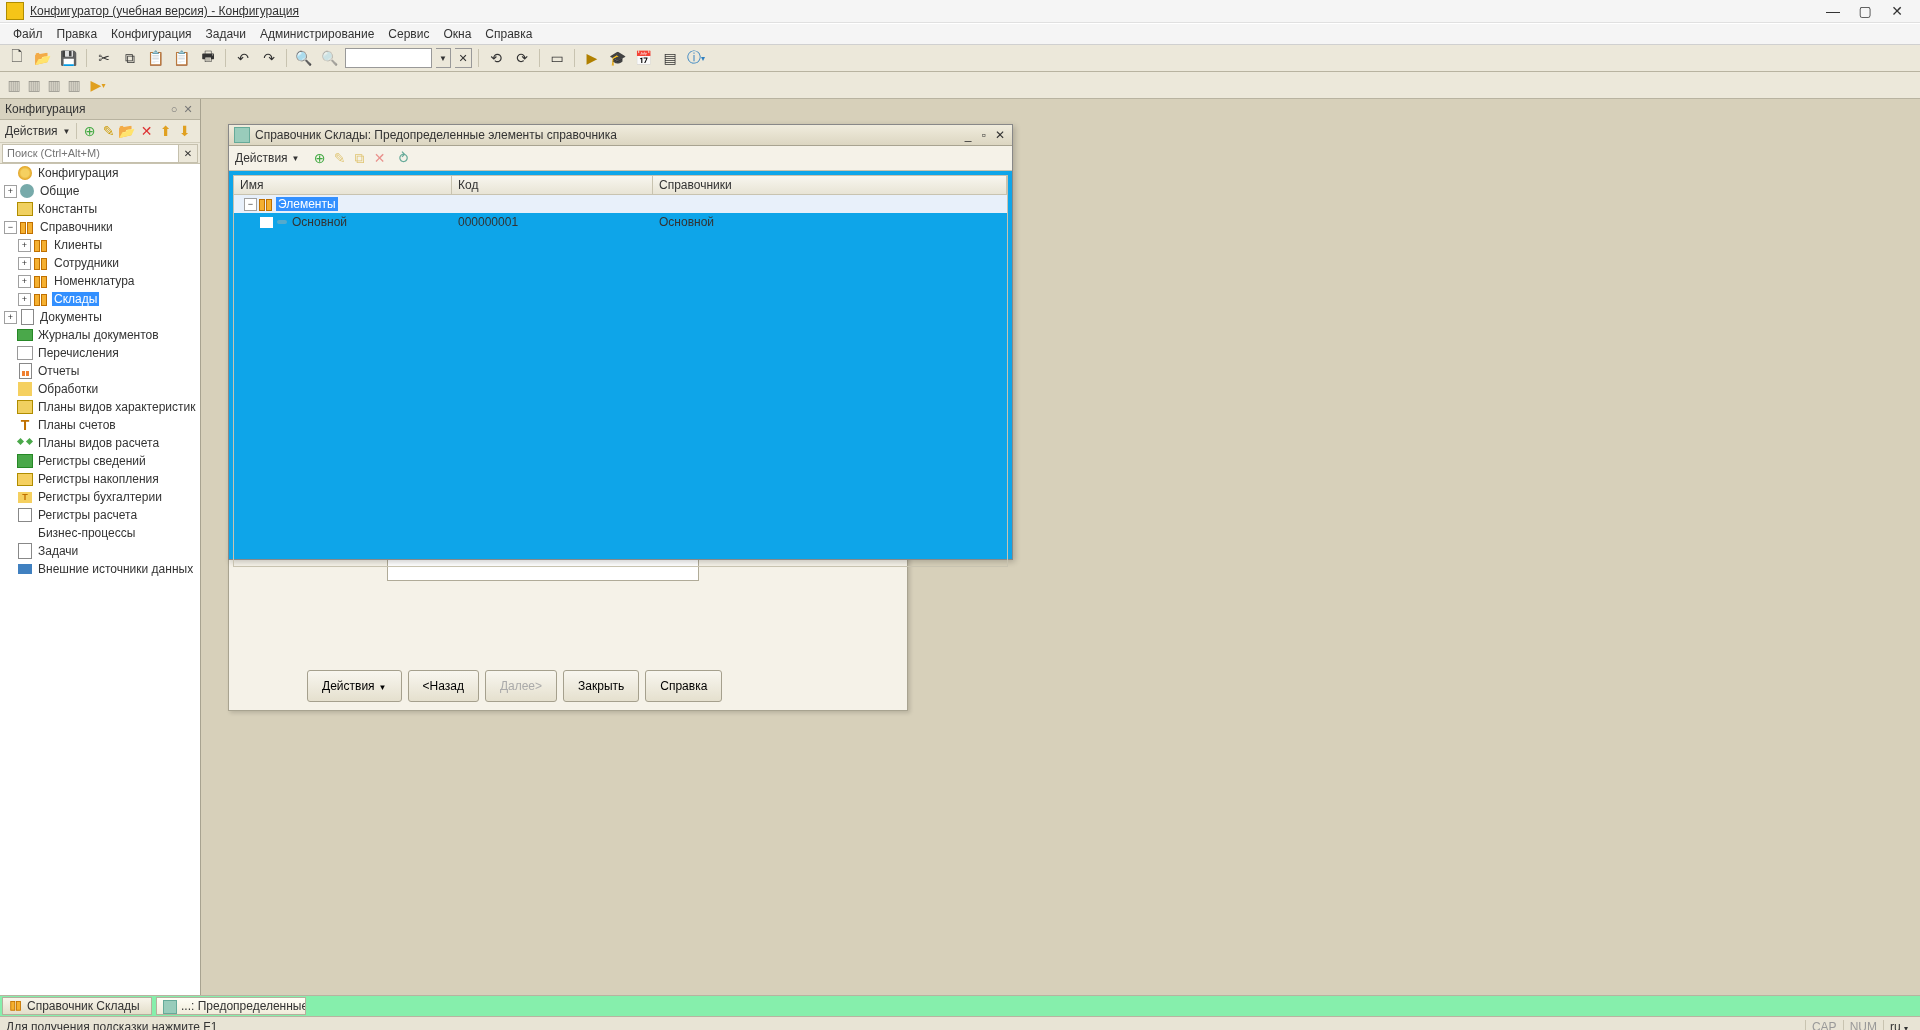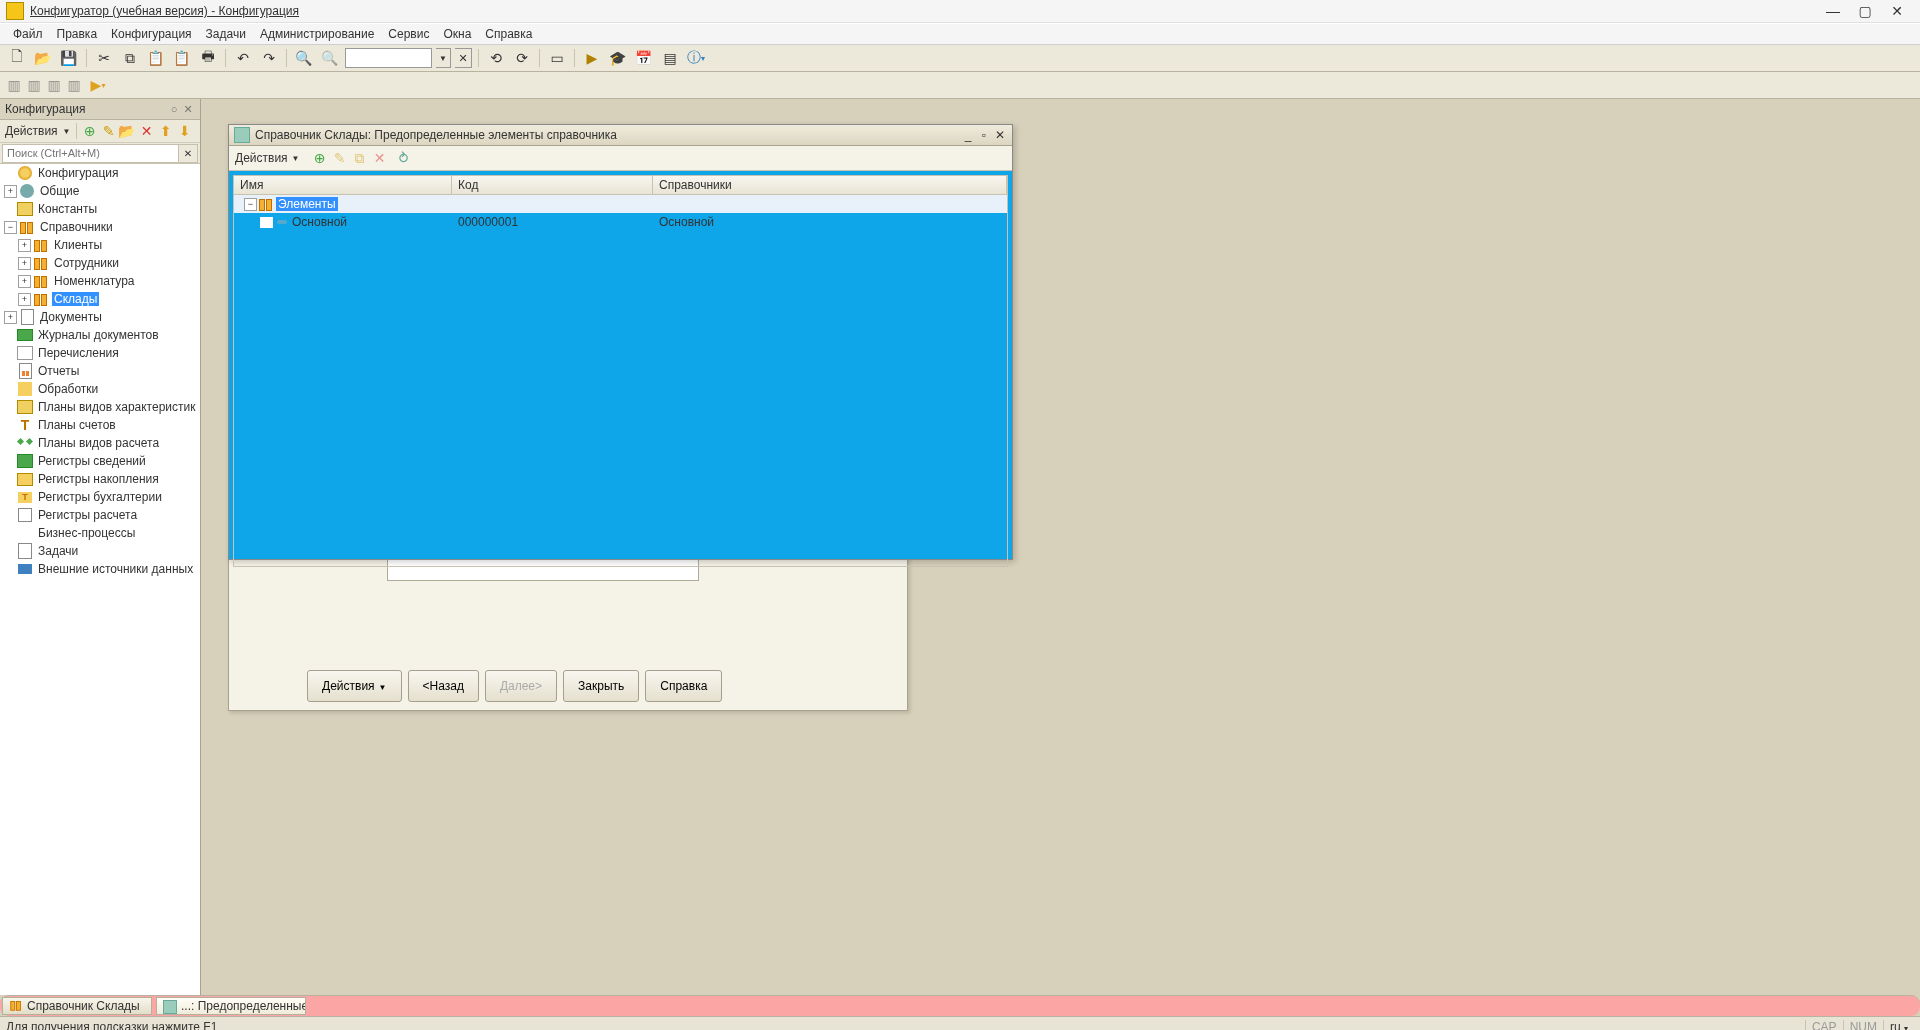--- a/index.html
+++ b/index.html
@@ -360,27 +360,26 @@
   display: flex;
   flex-direction: column;
   height: calc(100% - 20px - 24px);
   margin: 4px;
   border: 1px solid #c8c3b0;
 }
 
 
 .taskbar {
   height: 20px;
-  background: #fca5a5;
+  background: #86efac;
   display: flex;
   align-items: center;
   padding: 0 2px;
   border-top: 1px solid #b8b3a0;
   gap: 4px;
-  border-radius: 9px;
 }
 .taskbar .task-item {
   height: 18px;
   background: linear-gradient(#f8f5eb, #e3deca);
   border: 1px solid #b5b09d;
   display: flex;
   align-items: center;
   padding: 0 6px;
   gap: 4px;
   cursor: pointer;

